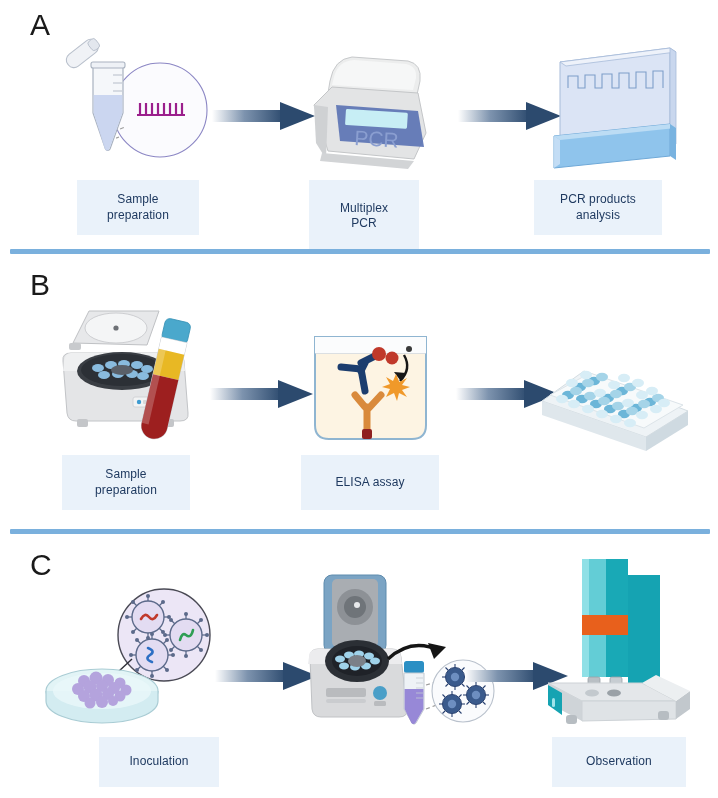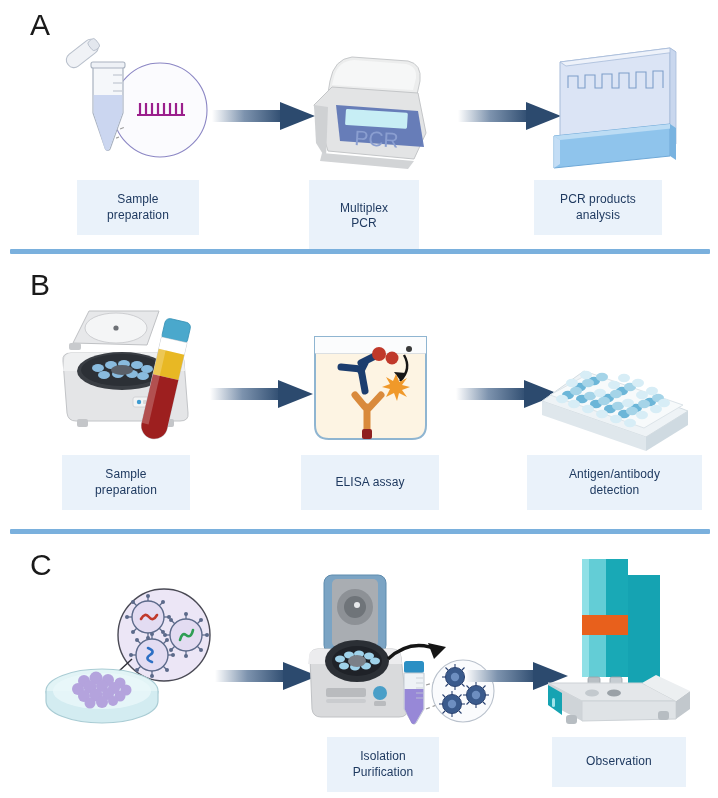--- a/index.html
+++ b/index.html
@@ -359,22 +359,20 @@
           <ellipse cx="110" cy="58" rx="6" ry="4.2"></ellipse>
             <ellipse cx="96" cy="53" rx="6" ry="4.2"></ellipse>
         </g>
       </g>
     </svg>
   </div>
 
   <div class="label-box" style="left:62px; top:200px; width:128px; height:55px;">Sample
 preparation</div>
   <div class="label-box" style="left:301px; top:200px; width:138px; height:55px;text-align:right;">ELISA assay</div>
-  <div class="label-box" style="left:527px; top:200px; width:175px; height:55px;">Antigen/antibody
-detection</div>
 </div>
 
 <div class="divider" id="divider-2"></div>
 
 <div class="panel" id="panel-c">
 
   <div class="panel-letter">C</div>
 
   <div class="stage" style="left:40px; top:52px; width:185px; height:135px;">
     <svg width="185" height="135" viewBox="0 0 185 135">
@@ -636,16 +634,15 @@
       <polygon points="112,130 146,148 160,138 126,122" fill="#eceff1"></polygon>
 
       <polygon points="18,132 32,140 32,162 18,152" fill="#15a3b2"></polygon>
       <rect x="22" y="145" width="3" height="9" rx="1.5" fill="#9ee3ea"></rect>
 
       <rect x="36" y="162" width="11" height="9" rx="3" fill="#b7bdc2"></rect>
       <rect x="128" y="158" width="11" height="9" rx="3" fill="#b7bdc2"></rect>
     </svg>
   </div>
 
-  <div class="label-box" style="left:327px; top:202px; width:112px; height:55px;">Isolation
-Purification</div>
+  <div class="label-box" style="left:99px; top:202px; width:120px; height:50px;">Inoculation</div>
   <div class="label-box" style="left:552px; top:202px; width:134px; height:50px;">Observation</div>
 </div>
 
 </body></html>

